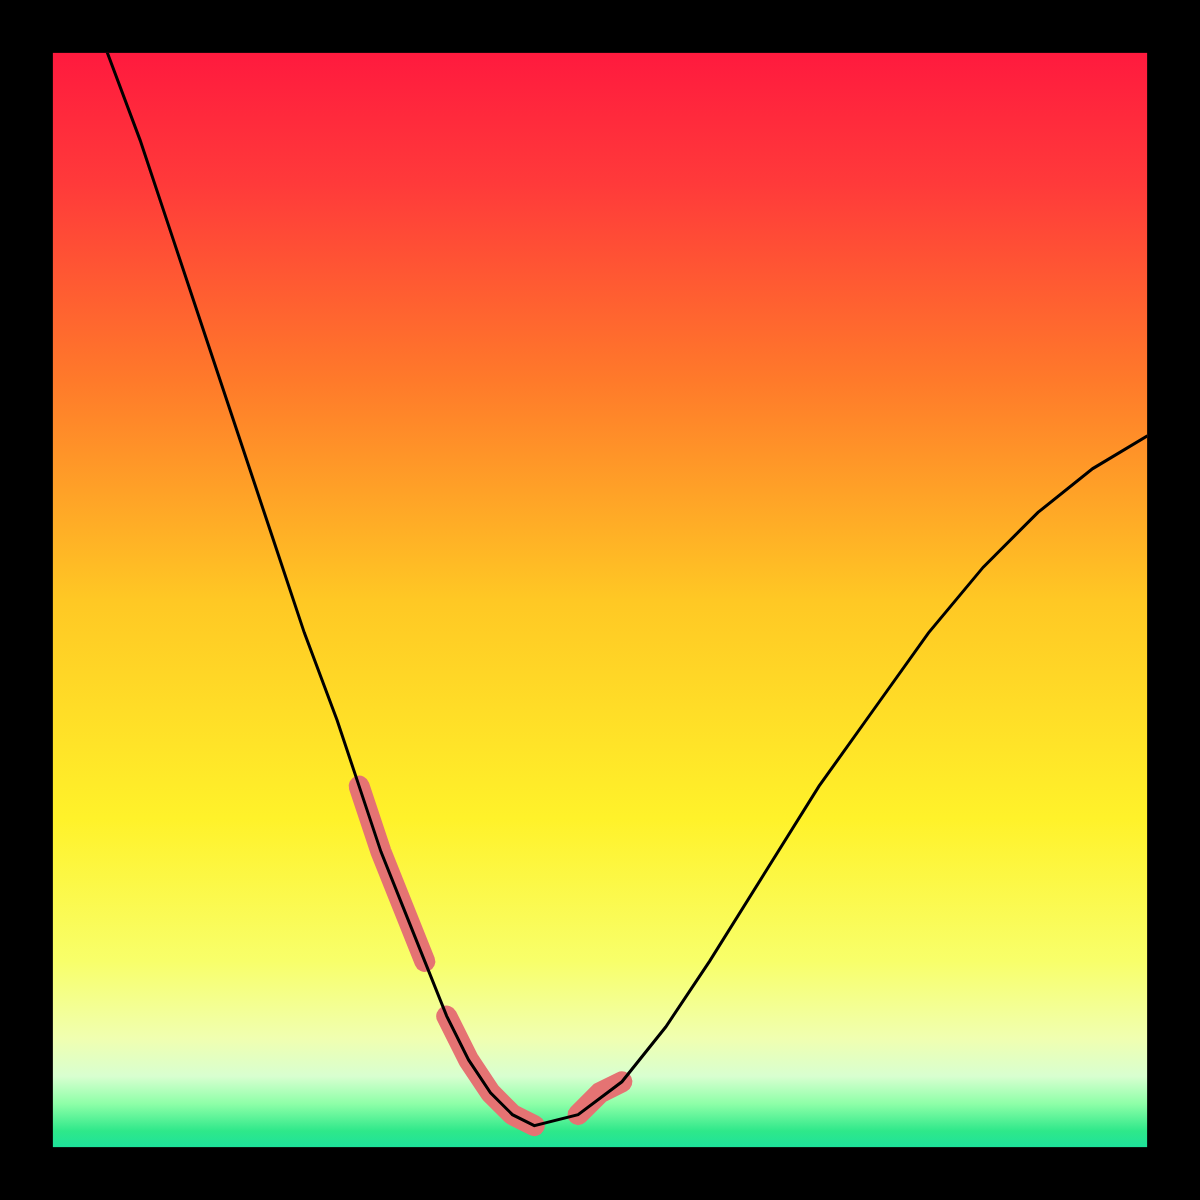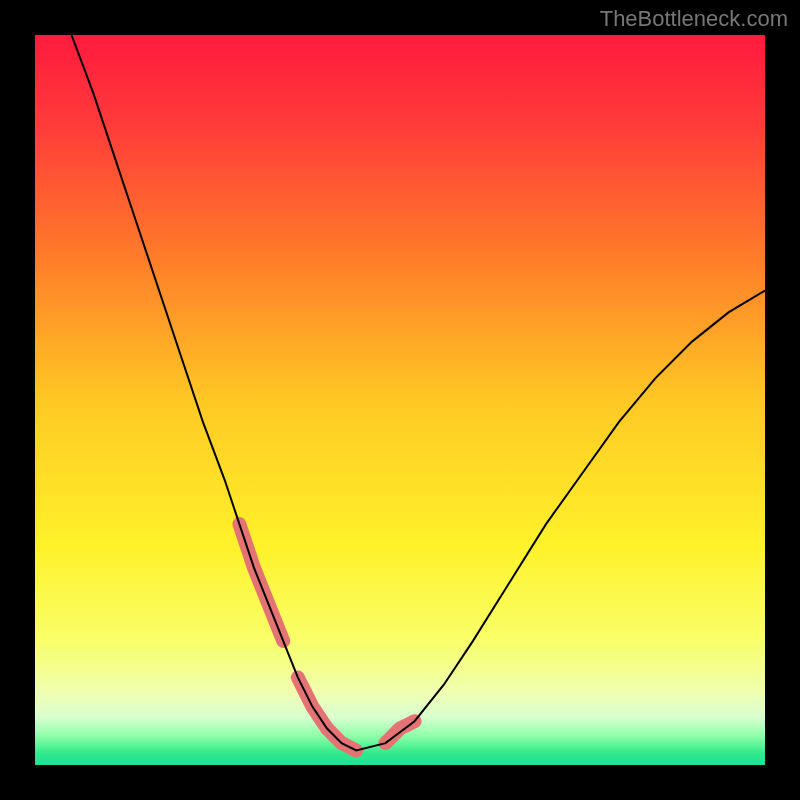--- a/index.html
+++ b/index.html
@@ -75,14 +75,13 @@
     </svg>
     <svg class="curve-svg" viewBox="0 0 730 730" preserveAspectRatio="none">
       <g id="highlight-group">
           <path d="M204.4 489.1 L219.0 532.9 L233.6 569.4 L248.2 605.9" fill="none" stroke="#e57373" stroke-width="14" stroke-linecap="round" stroke-linejoin="round"></path>
           <path d="M262.8 642.4 L277.4 671.6 L292.0 693.5 L306.6 708.1 L321.2 715.4" fill="none" stroke="#e57373" stroke-width="14" stroke-linecap="round" stroke-linejoin="round"></path>
           <path d="M350.4 708.1 L365.0 693.5 L379.6 686.2" fill="none" stroke="#e57373" stroke-width="14" stroke-linecap="round" stroke-linejoin="round"></path>
         </g>
       <path id="main-curve" fill="none" stroke="#000000" stroke-width="2" d="M36.5 0.0 L58.4 58.4 L80.3 124.1 L102.2 189.8 L124.1 255.5 L146.0 321.2 L167.9 386.9 L189.8 445.3 L204.4 489.1 L219.0 532.9 L233.6 569.4 L248.2 605.9 L262.8 642.4 L277.4 671.6 L292.0 693.5 L306.6 708.1 L321.2 715.4 L350.4 708.1 L379.6 686.2 L408.8 649.7 L438.0 605.9 L474.5 547.5 L511.0 489.1 L547.5 438.0 L584.0 386.9 L620.5 343.1 L657.0 306.6 L693.5 277.4 L730.0 255.5"></path>
     </svg>
   </div>
-  <div class="watermark">TheBottleneck.com</div>
 </div>
 
 </body></html>

